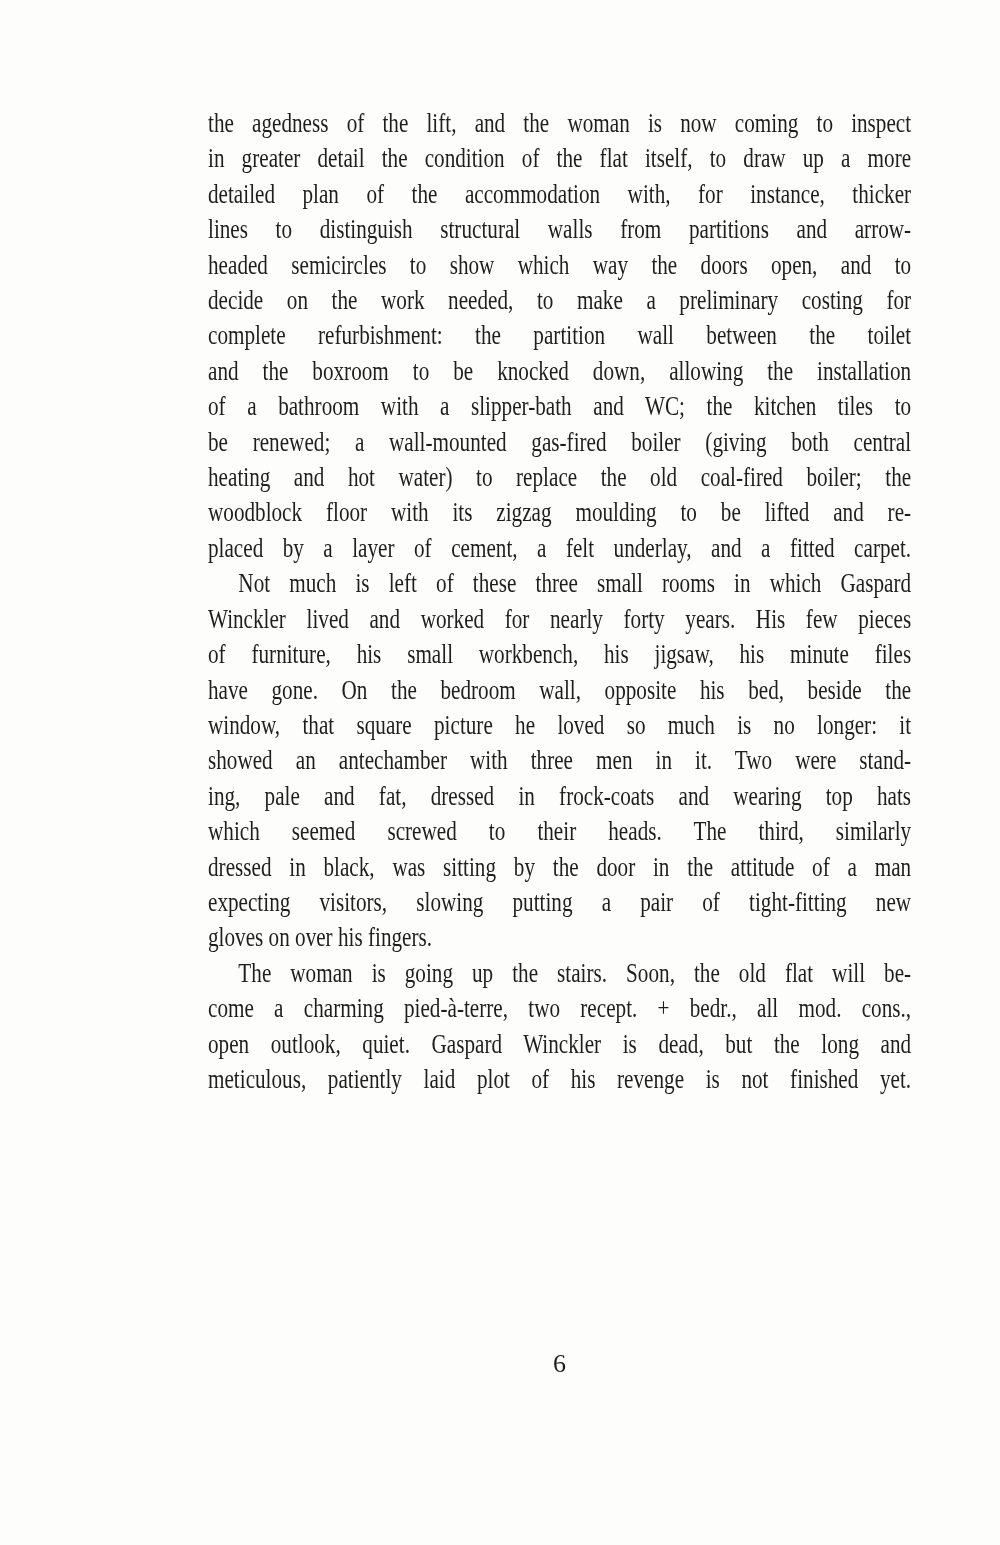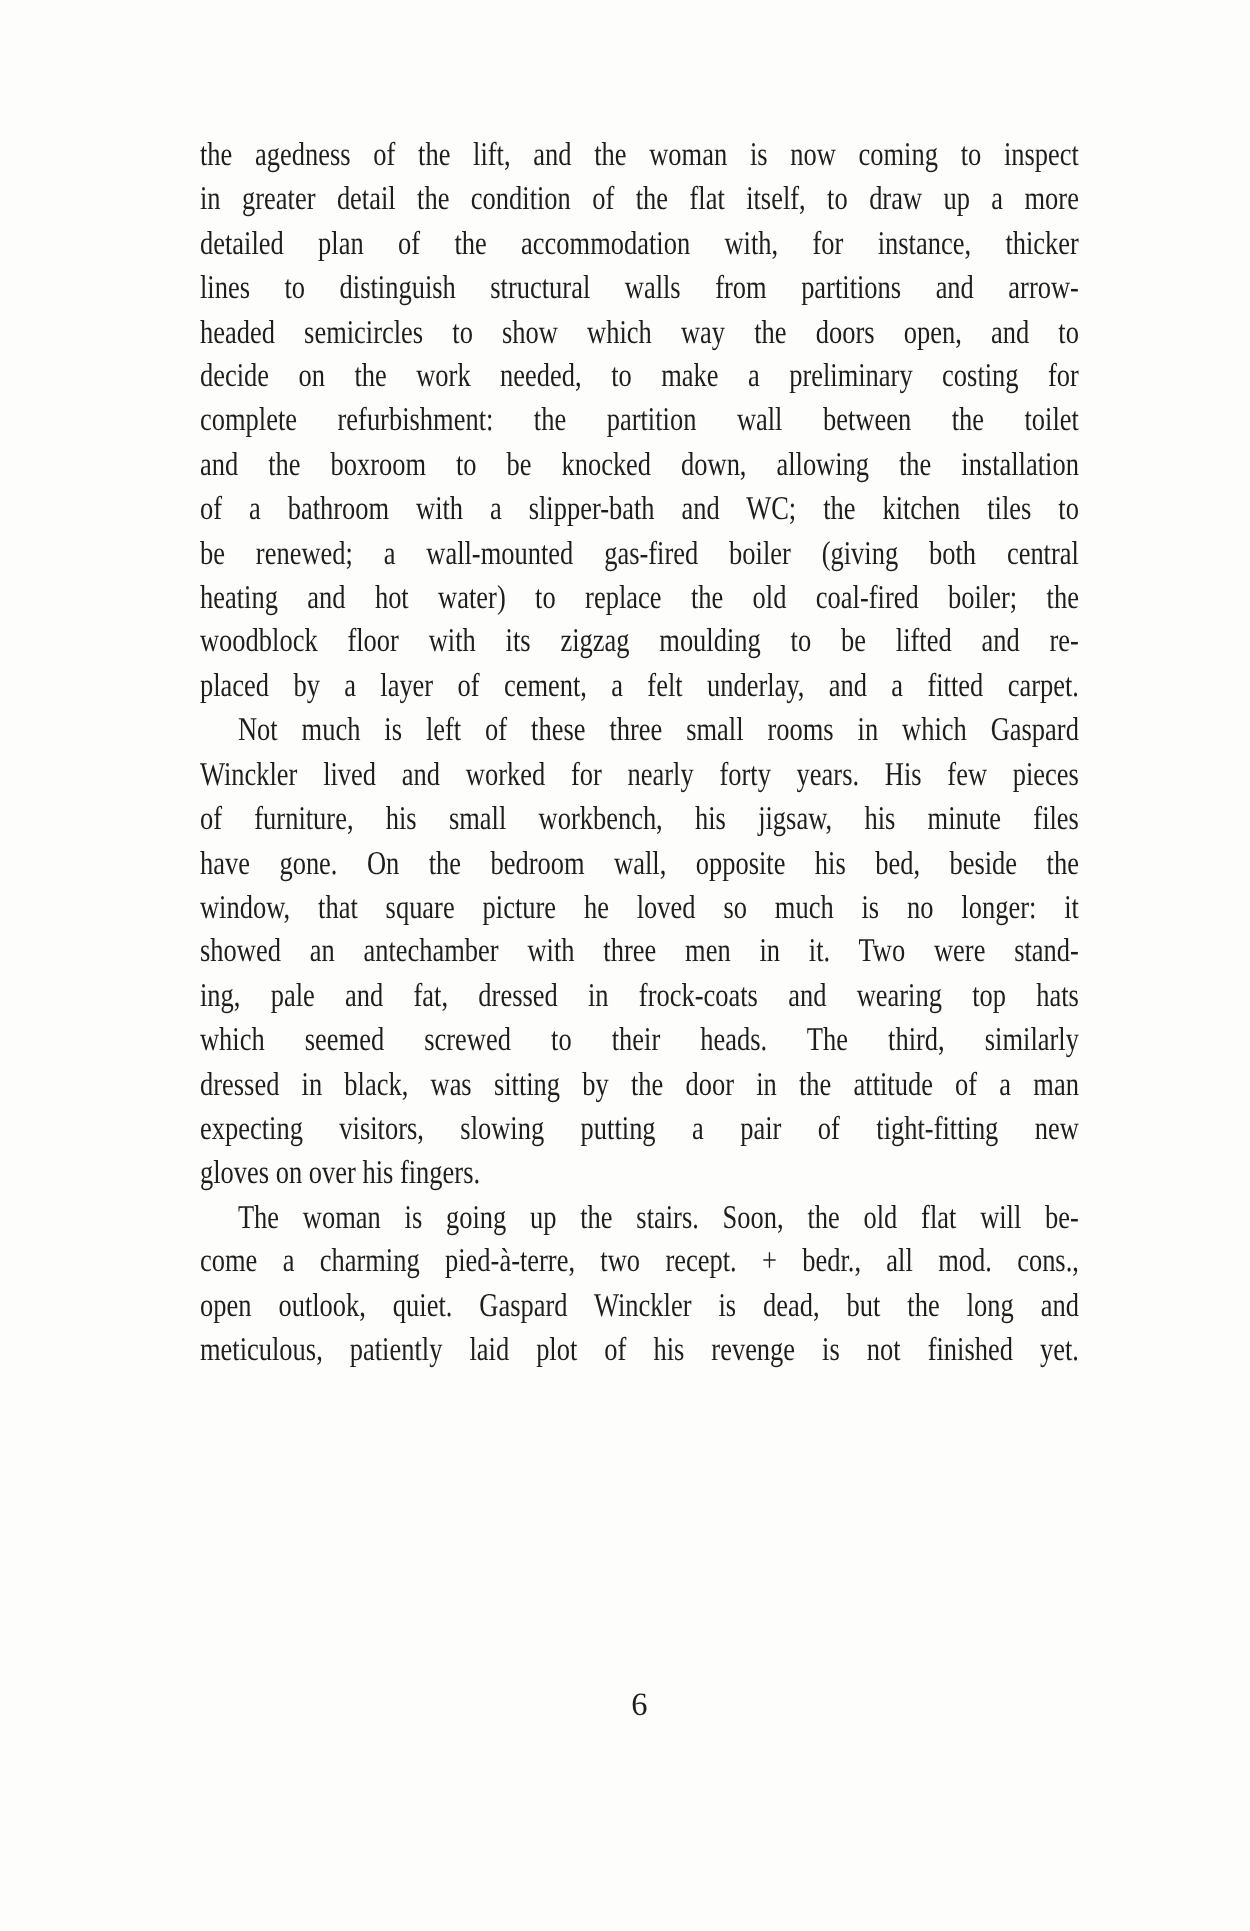--- a/index.html
+++ b/index.html
@@ -11,20 +11,21 @@
     height: 1545px;
     position: relative;
     overflow: hidden;
     background: #fdfdfc;
     font-family: "Liberation Serif", "DejaVu Serif", serif;
     color: #1e1e1e;
   }
   .page {
     position: absolute;
     inset: 0;
+    margin-left: 48px;
   }
   
   .text-block {
     position: absolute;
     left: 160px;
     top: 106px;
     width: 880px;
     transform: scaleX(0.799);
     transform-origin: 0 0;
     font-size: 26.5px;

